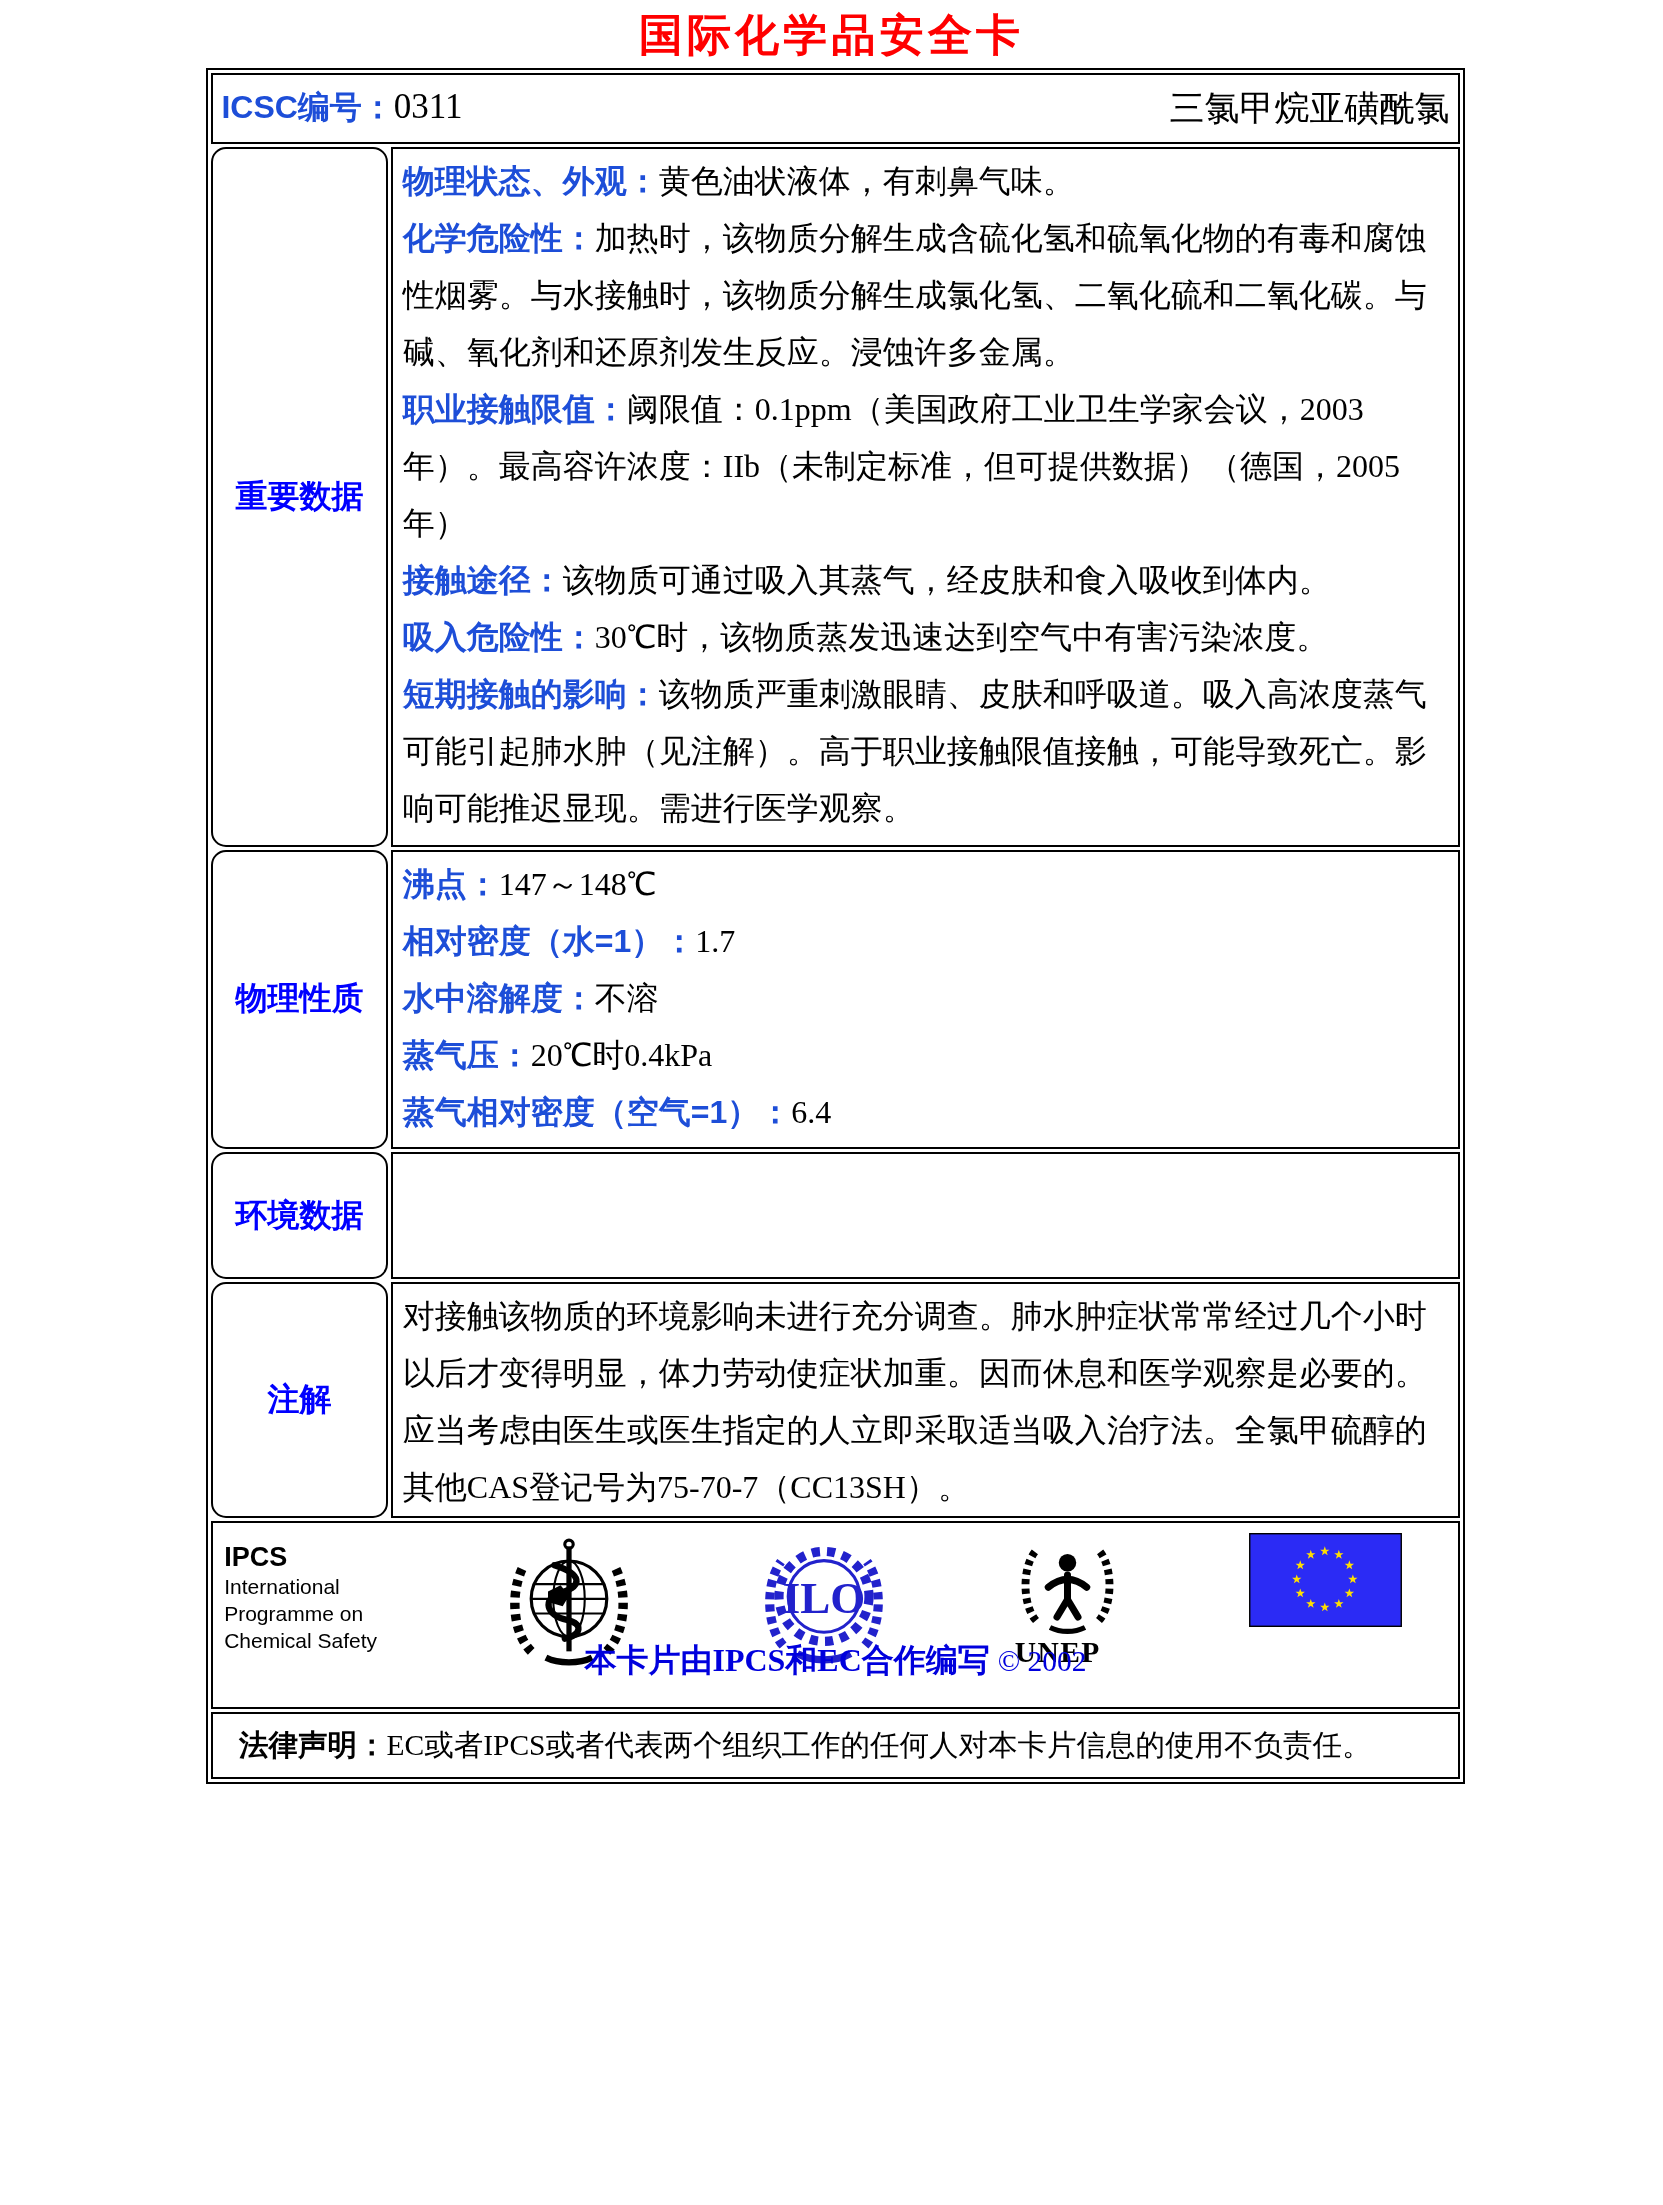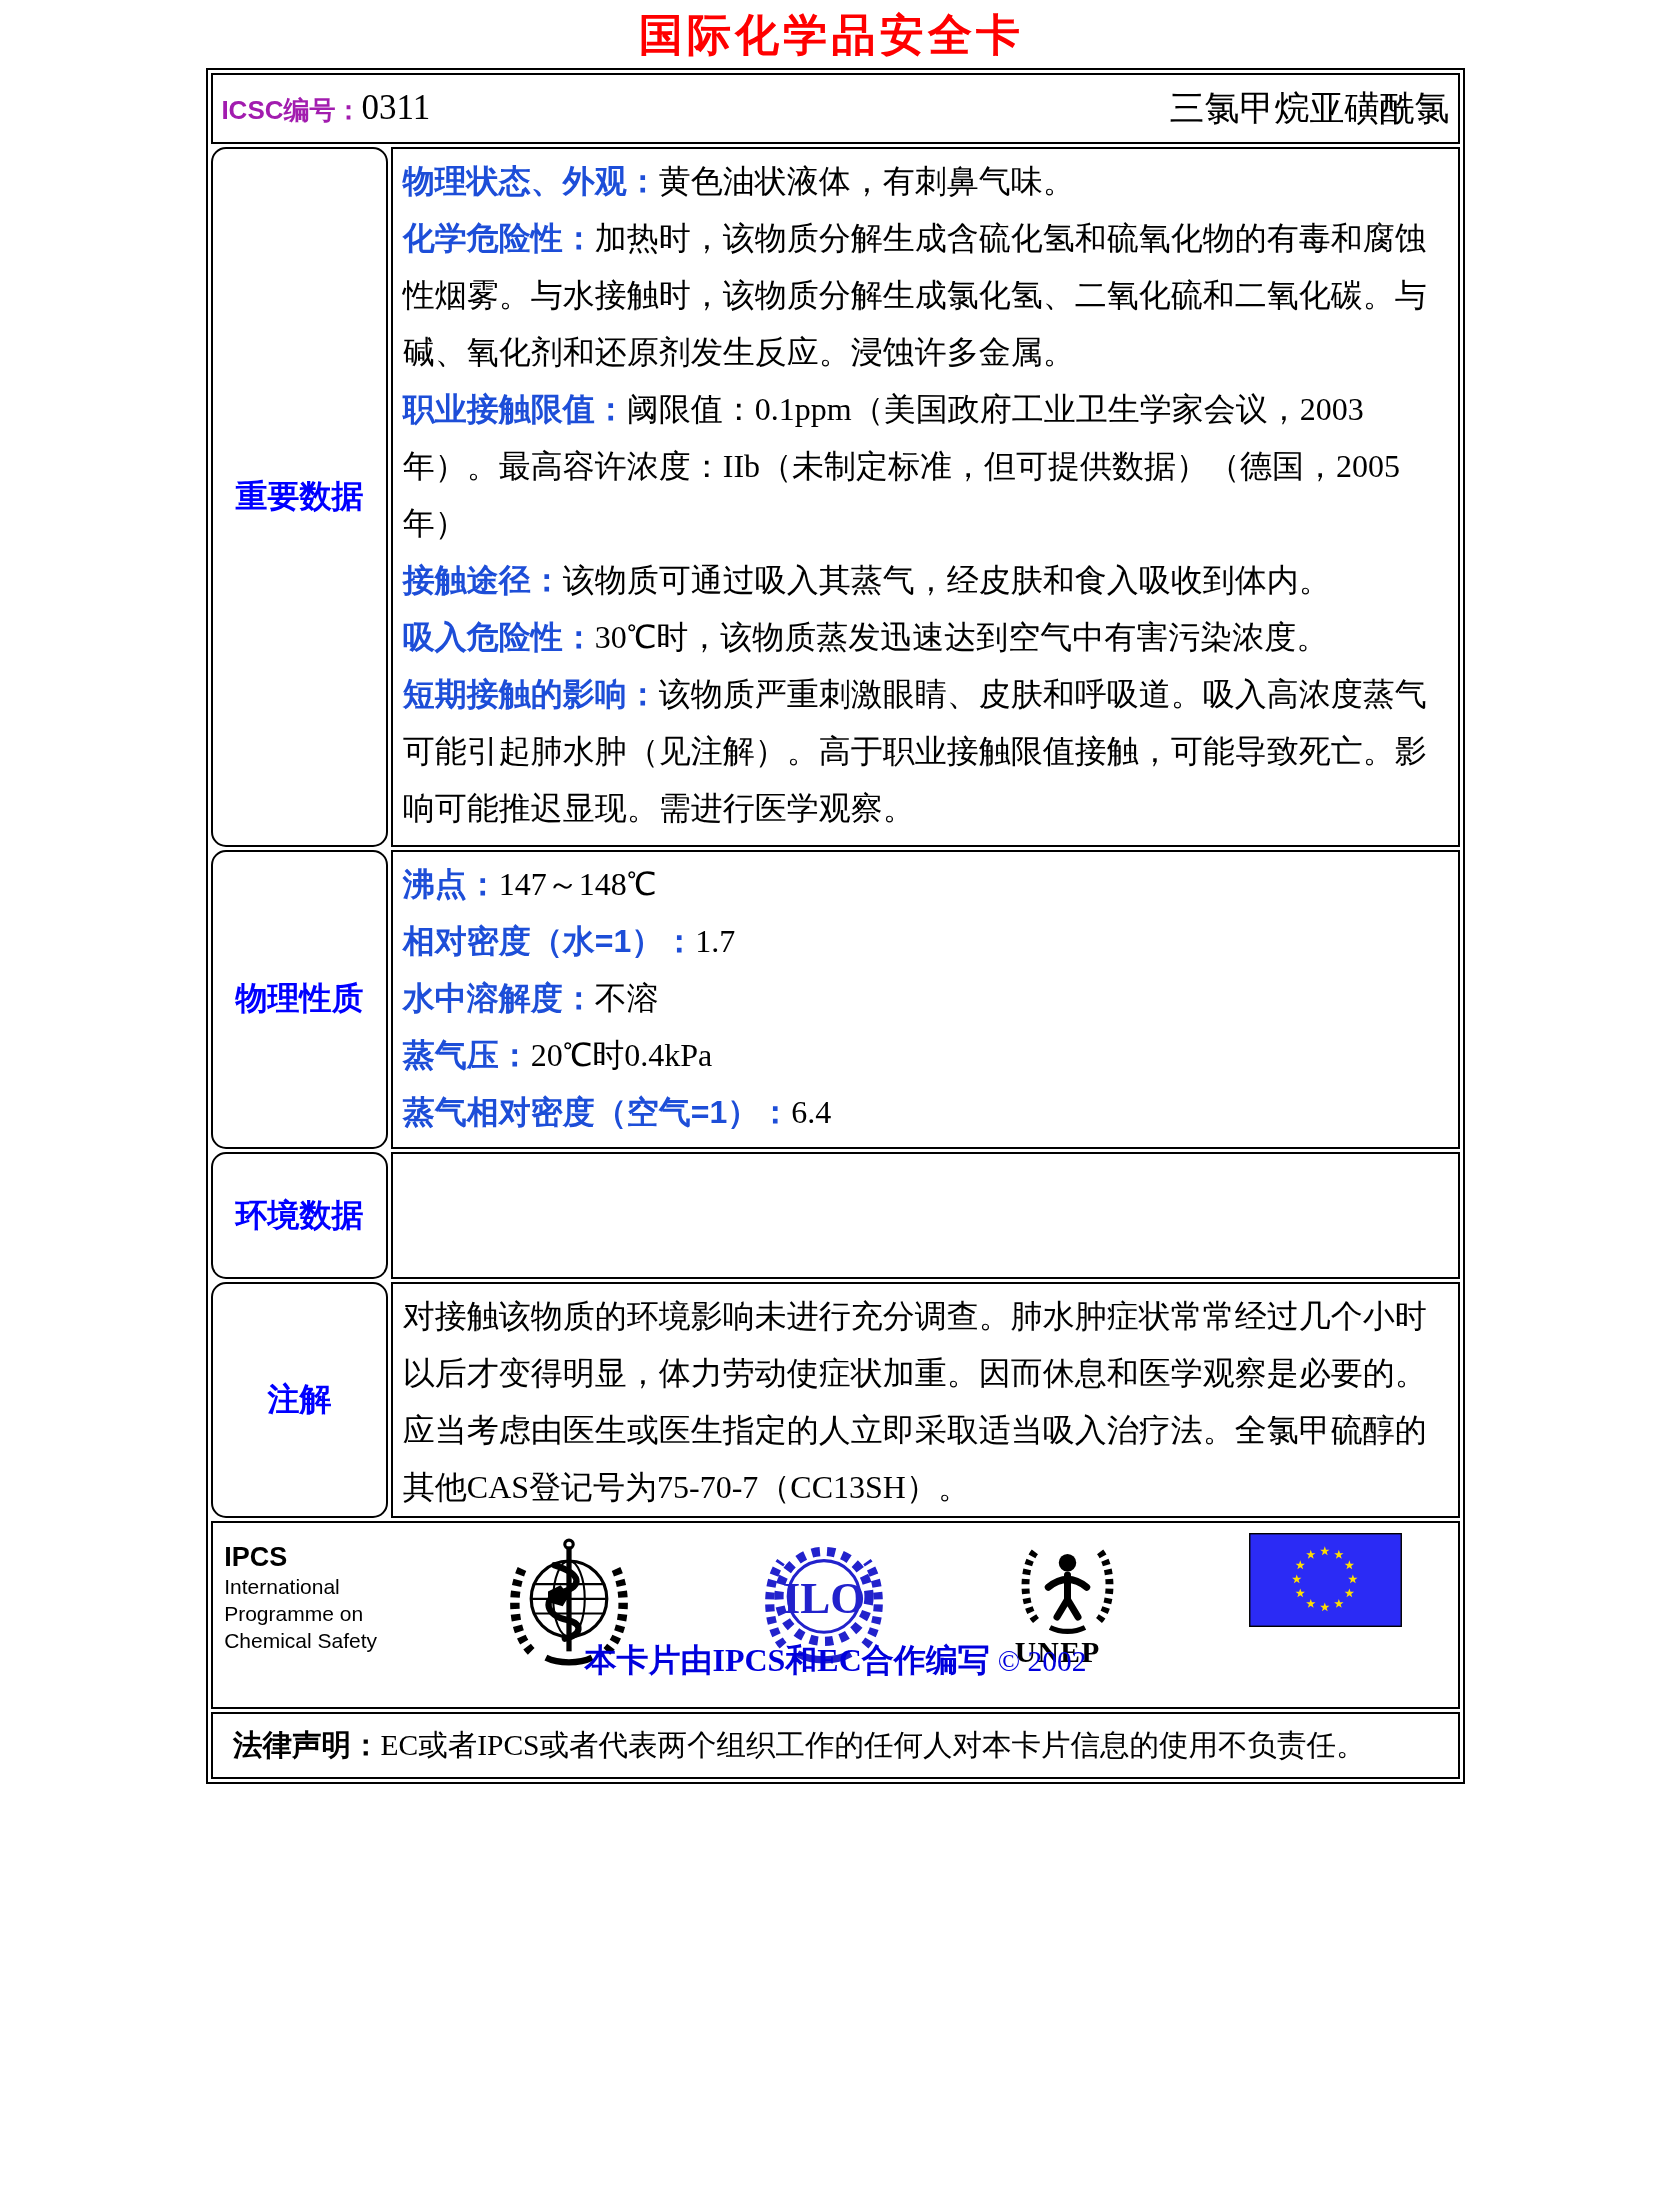--- a/index.html
+++ b/index.html
@@ -47,24 +47,24 @@
   tr.r-disclaimer td { height: 63px; }
 
   .header-cell { vertical-align: middle; }
   .header-flex {
     display: flex;
     justify-content: space-between;
     align-items: center;
     padding: 0 8.4px 0 8.4px;
   }
   .icsc-label {
-    color: #a21caf;
-    font-family: "Liberation Sans", sans-serif;
-    font-weight: bold;
-    font-size: 26px;
+    color: #1d4ed8;
+    font-family: "Liberation Sans", sans-serif;
+    font-weight: bold;
+    font-size: 32px;
   }
   .icsc-number { font-size: 35px; font-family: "Liberation Serif", serif; }
   .substance-name { font-size: 35px; font-family: "Liberation Serif", serif; }
 
   .label-cell {
     vertical-align: middle;
     text-align: center;
     color: #0000ff;
     font-family: "Liberation Sans", sans-serif;
     font-weight: bold;
@@ -108,21 +108,21 @@
     text-align: center;
     margin-top: -32px;
     font-size: 32px;
     font-weight: bold;
     color: #0000dd;
     font-family: "Liberation Serif", serif;
   }
   .copyright { font-weight: normal; font-size: 29.5px; color: #0000dd; }
 
   .disclaimer-cell { vertical-align: middle; }
-  .disclaimer-flex { display: flex; align-items: center; padding: 0 20px; font-size: 29.5px; }
+  .disclaimer-flex { display: flex; align-items: center; padding: 0 26px; font-size: 29.5px; }
   .disclaimer-label {
     color: #000000;
     font-family: "Liberation Sans", sans-serif;
     font-weight: bold;
     white-space: nowrap;
   }
 </style>
 </head>
 <body>
 

